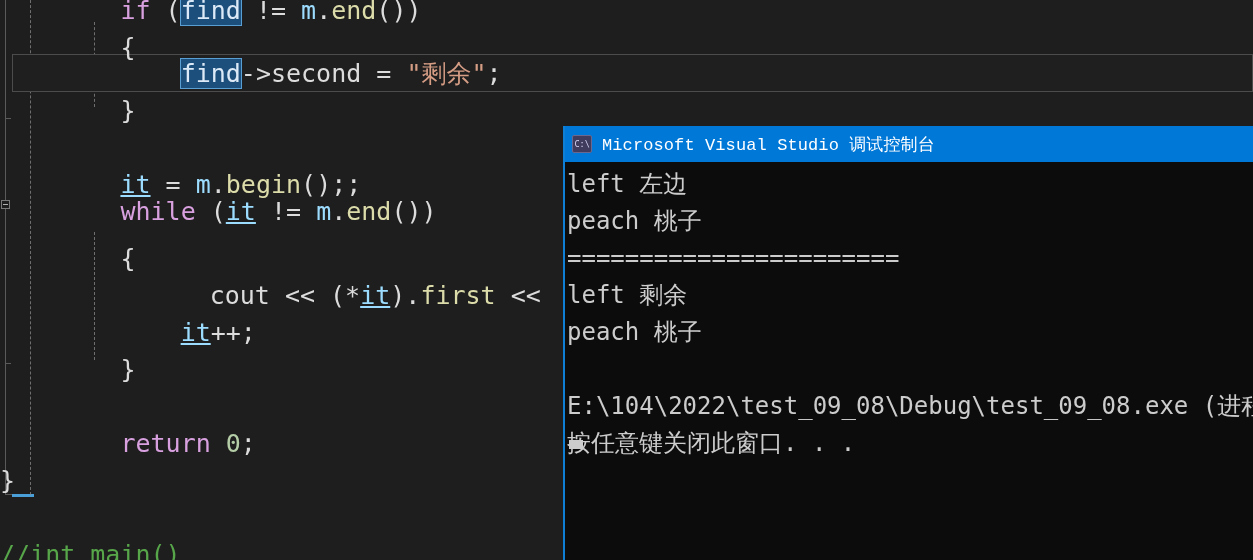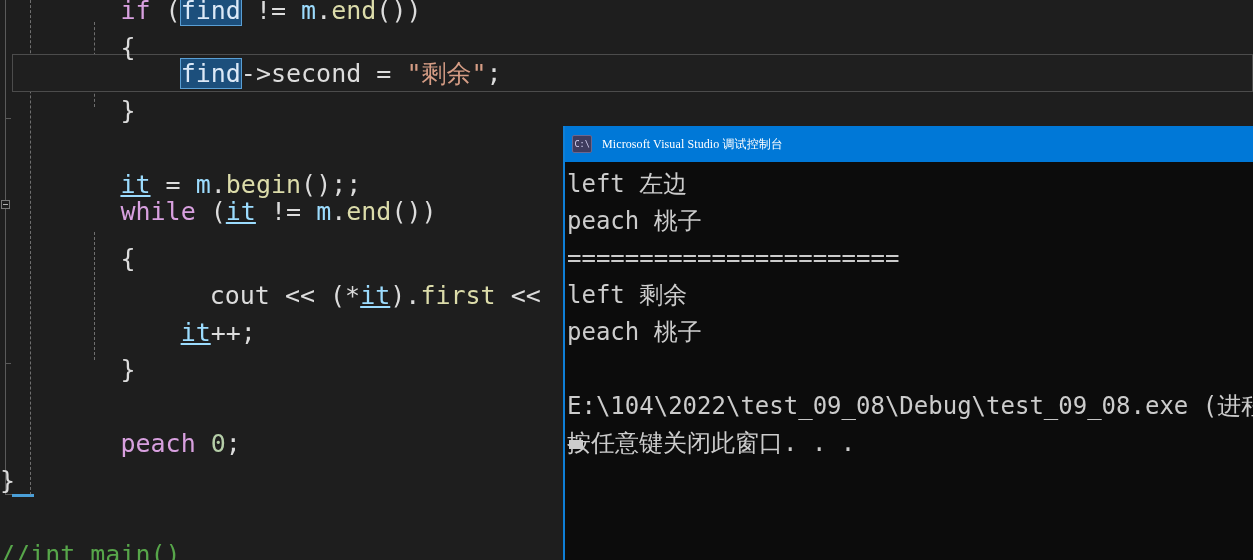--- a/index.html
+++ b/index.html
@@ -149,22 +149,22 @@
     flex: none;
   }
   #console-icon span {
     font-family: "DejaVu Sans Mono", monospace;
     font-size: 9px;
     color: #d8d4f5;
     line-height: 1;
     transform: scale(.95);
   }
   #console-title-text {
-    font-family: Liberation Serif, serif;
-    font-size: 12px;
+    font-family: Liberation Mono, monospace;
+    font-size: 17px;
     color: #ffffff;
     white-space: nowrap;
     letter-spacing: .1px;
   }
   #console-body {
     position: relative;
     height: 470px;
     background: #0c0c0c;
     padding: 4px 0 0 2px;
     box-sizing: border-box;
@@ -216,21 +216,21 @@
       <div class="code-line" style="top: 55px;"><span class="plain">            </span><span class="sel">find</span><span class="punct">-&gt;</span><span class="plain">second</span><span class="punct"> = </span><span class="str">"剩余"</span><span class="punct">;</span></div>
       <div class="code-line" style="top: 92px;"><span class="punct">        }</span></div>
       <div class="code-line" style="top: 129px;"></div>
       <div class="code-line" style="top: 166px;"><span class="plain">        </span><span class="var">it</span><span class="punct"> = </span><span class="obj">m</span><span class="punct">.</span><span class="fn">begin</span><span class="punct">();;</span></div>
       <div class="code-line" style="top: 193px;"><span class="plain">        </span><span class="kw">while</span><span class="punct"> (</span><span class="var">it</span><span class="punct"> != </span><span class="obj">m</span><span class="punct">.</span><span class="fn">end</span><span class="punct">())</span></div>
       <div class="code-line" style="top: 240px;"><span class="punct">        {</span></div>
       <div class="code-line" style="top: 277px; margin-left: 29px;"><span class="plain">            </span><span class="plain">cout</span><span class="punct"> &lt;&lt; (*</span><span class="var">it</span><span class="punct">).</span><span class="fn">first</span><span class="punct"> &lt;&lt; </span></div>
       <div class="code-line" style="top: 314px;"><span class="plain">            </span><span class="var">it</span><span class="punct">++;</span></div>
       <div class="code-line" style="top: 351px;"><span class="punct">        }</span></div>
       <div class="code-line" style="top: 388px;"></div>
-      <div class="code-line" style="top: 425px;"><span class="plain">        </span><span class="kw">peach</span><span class="punct"> </span><span class="num">0</span><span class="punct">;</span></div>
+      <div class="code-line" style="top: 425px;"><span class="plain">        </span><span class="kw">return</span><span class="punct"> </span><span class="num">0</span><span class="punct">;</span></div>
       <div class="code-line" style="top: 462px;"><span class="punct">}</span></div>
       <div class="code-line" style="top: 499px;"></div>
       <div class="code-line" style="top: 536px;"><span class="cmt">//int main()</span></div>
     </div>
 
 </div>
 
 <div id="console-window">
 
   <div id="console-titlebar">

